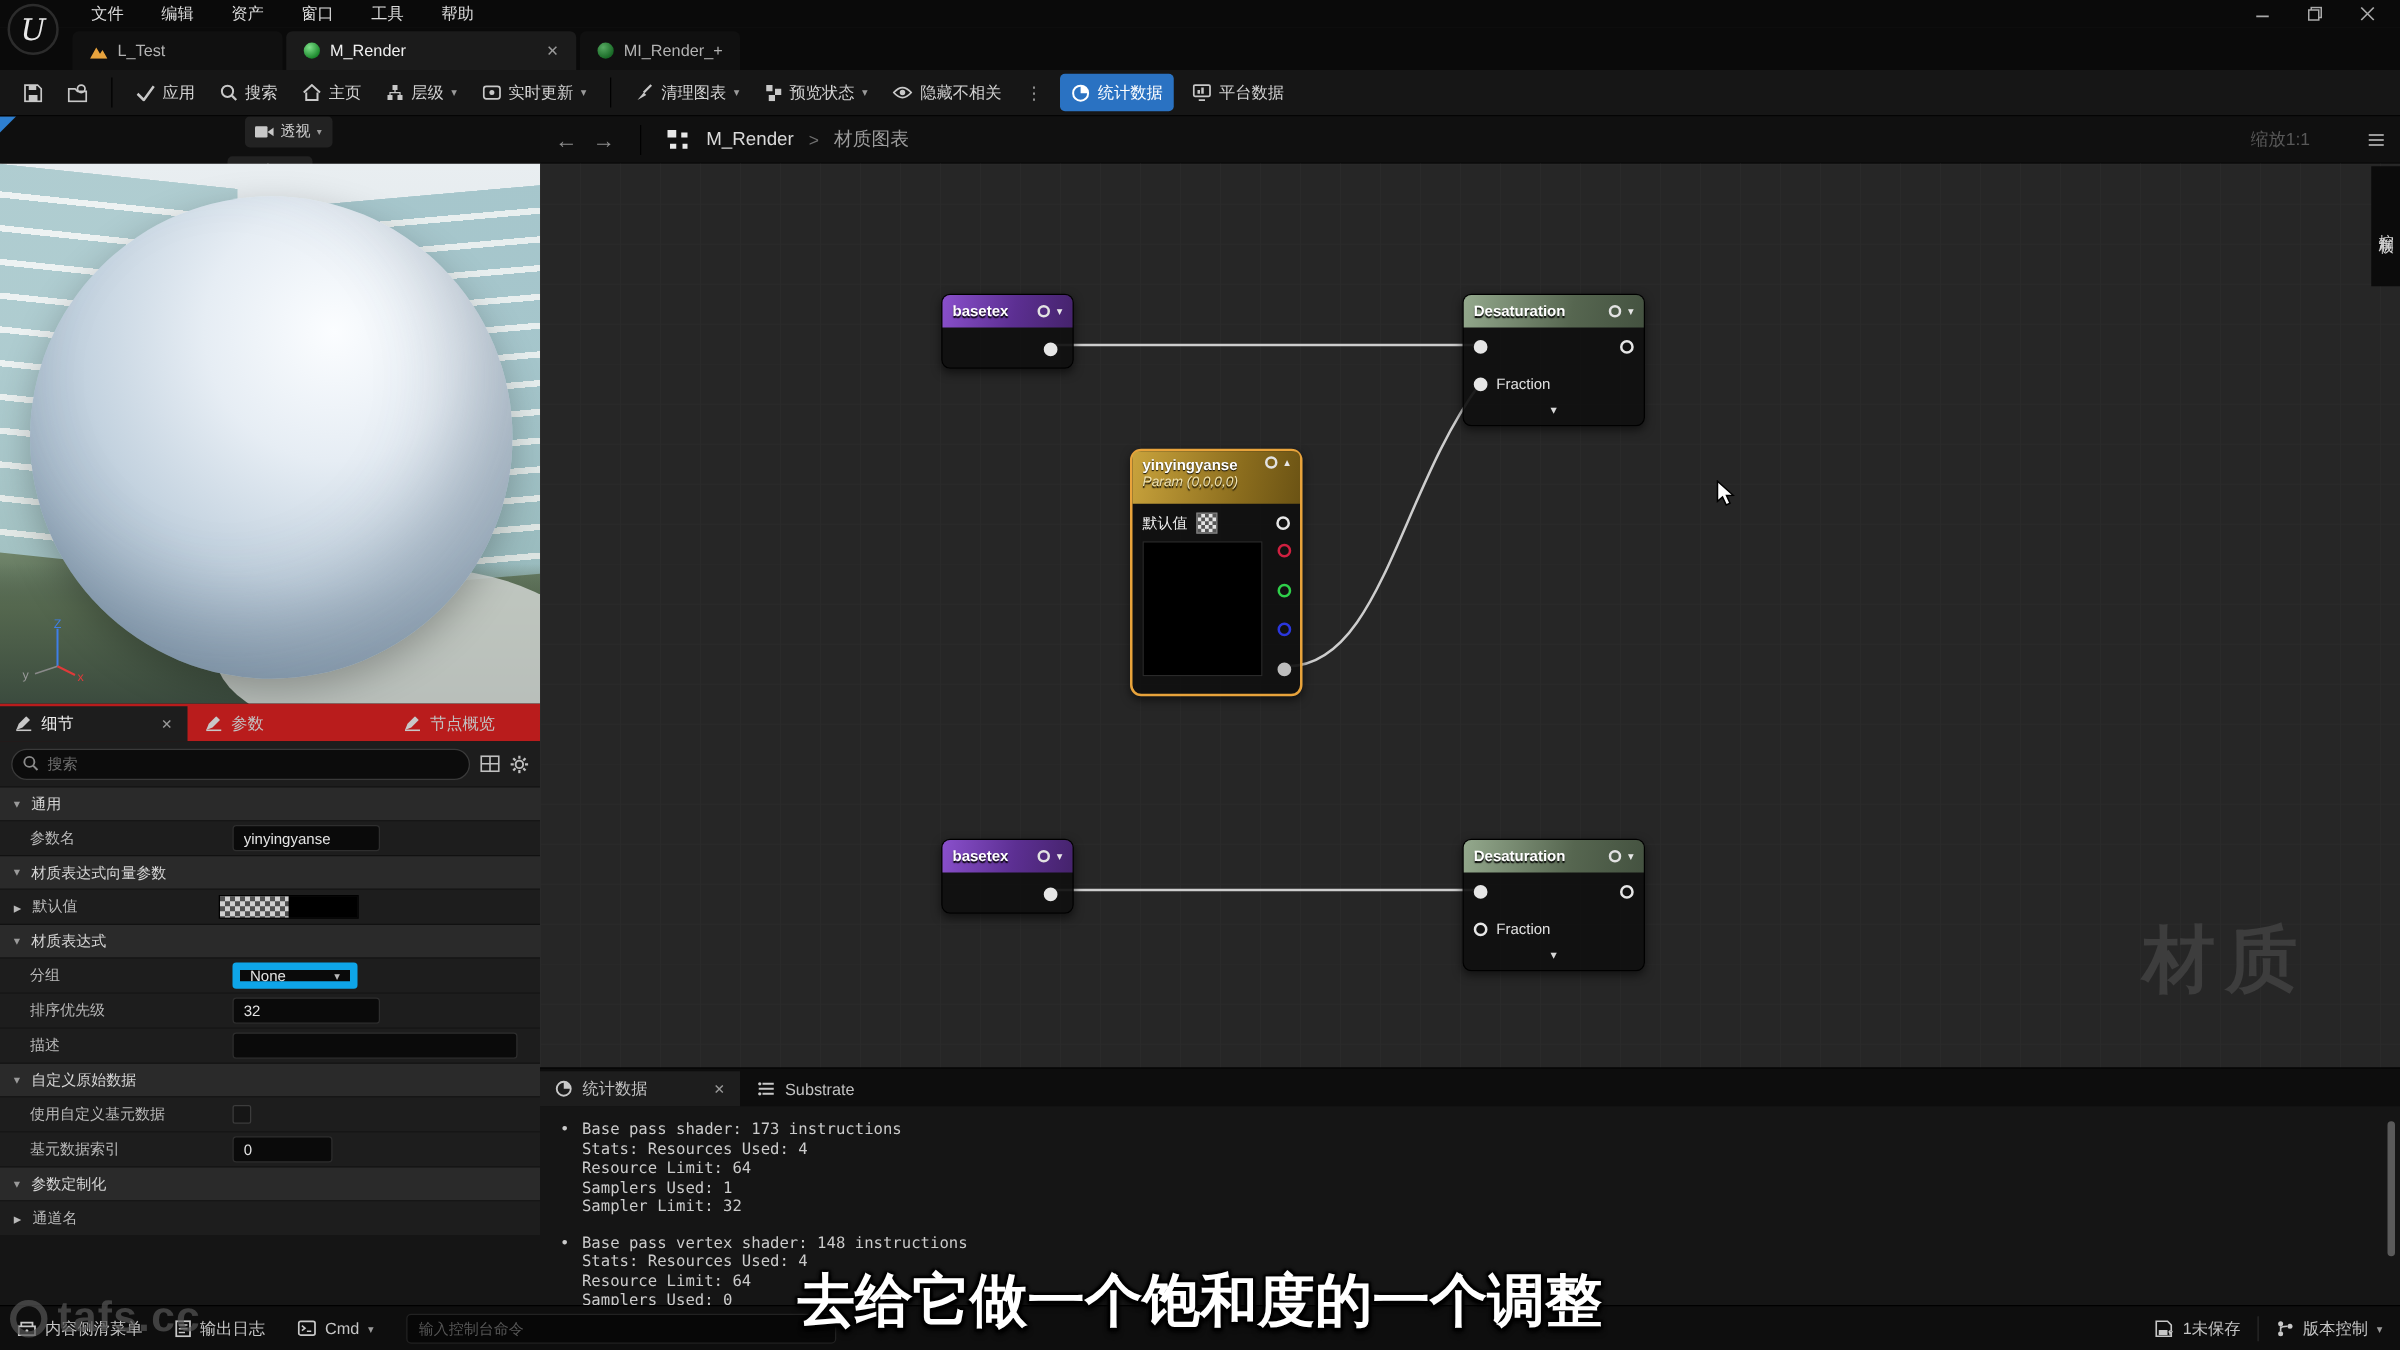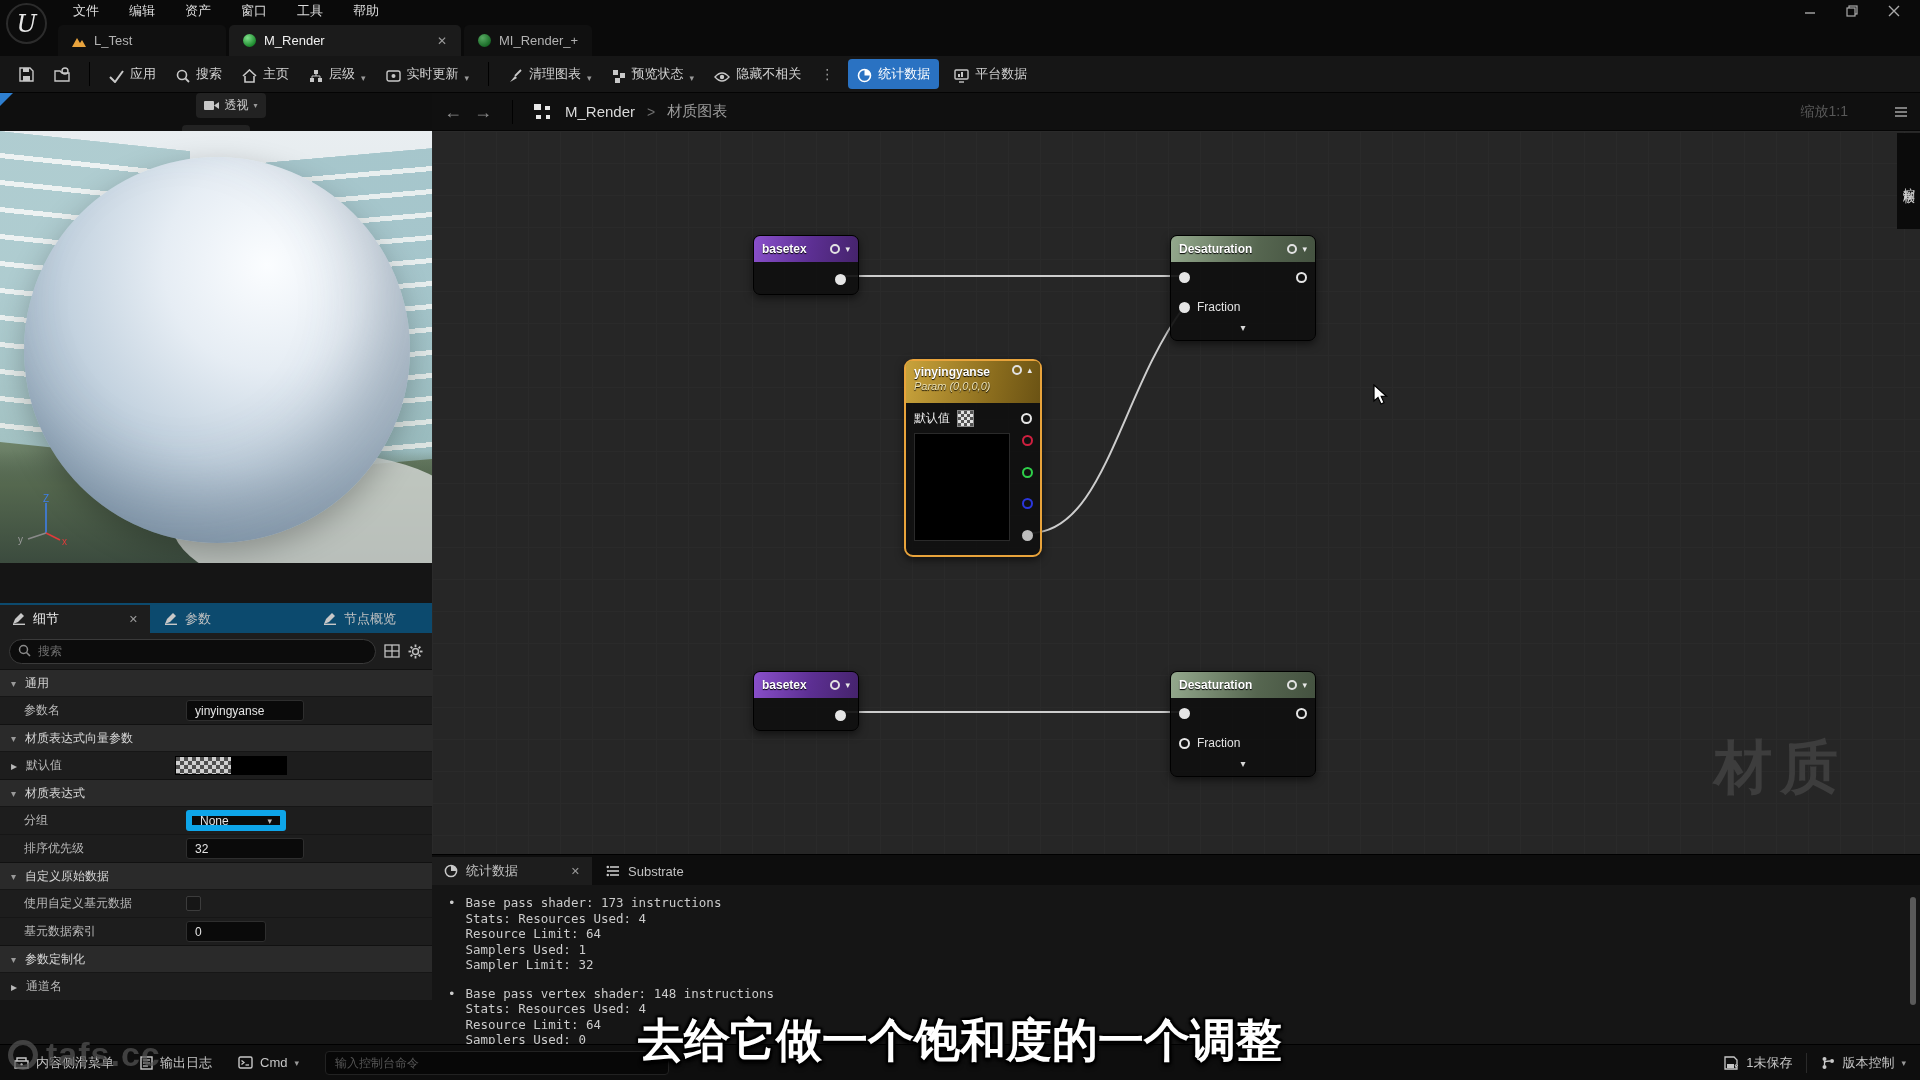--- a/index.html
+++ b/index.html
@@ -19,21 +19,21 @@
   .tabbar{position:absolute;top:22px;left:0;right:0;height:34px;background:#0a0a0a;display:flex;align-items:flex-end;z-index:9;}
   .tab{height:31px;display:flex;align-items:center;gap:8px;padding:0 14px;font-size:13px;color:#b2b2b2;background:#101010;margin-right:3px;border-radius:5px 5px 0 0;}
   .tab.first{margin-left:58px;width:168px;}
   .tab.active{background:#1b1b1b;color:#f0f0f0;width:232px;}
   .tab .tclose{margin-left:auto;color:#9a9a9a;font-size:12px;}
   .ball{width:13px;height:13px;border-radius:50%;background:radial-gradient(circle at 35% 30%,#7fe08a,#1d8a2e 70%,#0c4e17);}
   .ball.outline{background:radial-gradient(circle at 35% 30%,#63c470,#1b7a2b 70%,#0c4e17);opacity:.85;}
 
   
   .toolbar{position:absolute;top:56px;left:0;right:0;height:37px;background:#161616;border-bottom:1px solid #040404;display:flex;align-items:center;padding:0 10px;gap:2px;z-index:8;}
-  .tbtn{display:flex;align-items:flex-end;gap:6px;padding:6px 9px;font-size:13px;color:#d2d2d2;border-radius:4px;}
+  .tbtn{display:flex;align-items:center;gap:6px;padding:6px 9px;font-size:13px;color:#d2d2d2;border-radius:4px;}
   .tbtn .caret{font-size:9px;color:#9a9a9a;}
   .tbtn.primary{background:#2a72c2;color:#fff;margin:0 4px;}
   .tsep{width:1px;height:24px;background:#010101;margin:0 8px;}
   .kebab{color:#9a9a9a;font-size:14px;padding:0 8px;}
 
   
   .left-col{position:absolute;top:93px;left:0;width:432px;bottom:36px;background:#101010;z-index:5;}
   .vp-toolbar{position:relative;height:38px;background:#0f0f0f;display:flex;align-items:center;gap:7px;padding:0 8px;flex-direction:column;}
   .vp-corner{position:absolute;left:0;top:0;width:0;height:0;border-top:13px solid #2e7fd0;border-right:13px solid transparent;}
   .vp-pill{background:#222;border-radius:4px;padding:4px 8px;display:flex;align-items:center;gap:5px;font-size:12px;color:#cfcfcf;}
@@ -47,21 +47,21 @@
   .bldg.r{right:0;width:40%;top:4%;transform:skewY(-5deg);transform-origin:top right;background:repeating-linear-gradient(180deg,#9fc2c8 0 18px,#e8efef 18px 23px);}
   .trees{position:absolute;left:0;right:0;bottom:0;height:26%;background:linear-gradient(180deg,rgba(90,115,85,0) 0%,#55684f 30%,#3b4b3e 100%);}
   .walk{position:absolute;right:-40px;bottom:-30px;width:300px;height:140px;border-radius:50%;background:#d8dcd9;opacity:.8;}
   .sphere{position:absolute;left:24px;top:26px;width:386px;height:386px;border-radius:50%;
     background:radial-gradient(circle at 63% 28%,#fbfdff 0%,#e6edf4 28%,#c3d2df 55%,#93a8bb 82%,#7b90a4 100%);
     box-shadow:inset -34px -48px 70px rgba(60,80,100,.30), 0 10px 30px rgba(0,0,0,.25);}
   .gizmo{position:absolute;left:16px;bottom:10px;}
 
   
   .details{position:absolute;top:470px;left:0;right:0;bottom:0;background:#151515;display:flex;flex-direction:column;}
-  .d-tabs{height:30px;background:#0c4a6e;display:flex;align-items:flex-end;margin-top:40px;}
+  .d-tabs{height:30px;background:#b91c1c;display:flex;align-items:flex-end;}
   .d-tab{height:28px;display:flex;align-items:center;gap:7px;padding:0 12px;font-size:13px;color:#c2c2c2;margin-right:2px;}
   .d-tab.active{background:#1d1d1d;color:#eee;width:150px;}
   .d-tab .tclose{margin-left:auto;font-size:11px;color:#9a9a9a;}
   .d-search-row{height:36px;display:flex;align-items:center;gap:8px;padding:0 9px;background:#1d1d1d;}
   .d-search-wrap{position:relative;flex:1;}
   .d-search{width:100%;height:25px;background:#0c0c0c;border:1px solid #3a3a3a;border-radius:13px;color:#bbb;font-size:12px;padding:0 10px 0 28px;outline:none;}
   .d-search::placeholder{color:#6e6e6e;}
   .d-search-ic{position:absolute;left:9px;top:5px;}
   .d-section{height:27px;background:#2a2a2a;display:flex;align-items:center;gap:9px;padding:0 11px;font-size:12px;color:#d6d6d6;border-top:1px solid #111;}
   .d-section .tri{color:#9a9a9a;font-size:10px;}
@@ -458,20 +458,24 @@
       <span class="d-label">分组</span>
       <span class="d-select">
           <span>None</span>
           <span class="caret">▾</span>
         </span>
     </div>
     <div class="d-row">
       <span class="d-label">排序优先级</span>
       <input class="d-input" style="width: 118px;" value="32">
     </div>
+    <div class="d-row">
+      <span class="d-label">描述</span>
+      <input class="d-input" style="width: 228px;" value="">
+    </div>
 
     <div class="d-section">
         <span class="tri">▾</span>
         <span>自定义原始数据</span>
       </div>
     <div class="d-row">
       <span class="d-label">使用自定义基元数据</span>
       <span class="d-check"></span>
     </div>
     <div class="d-row">

